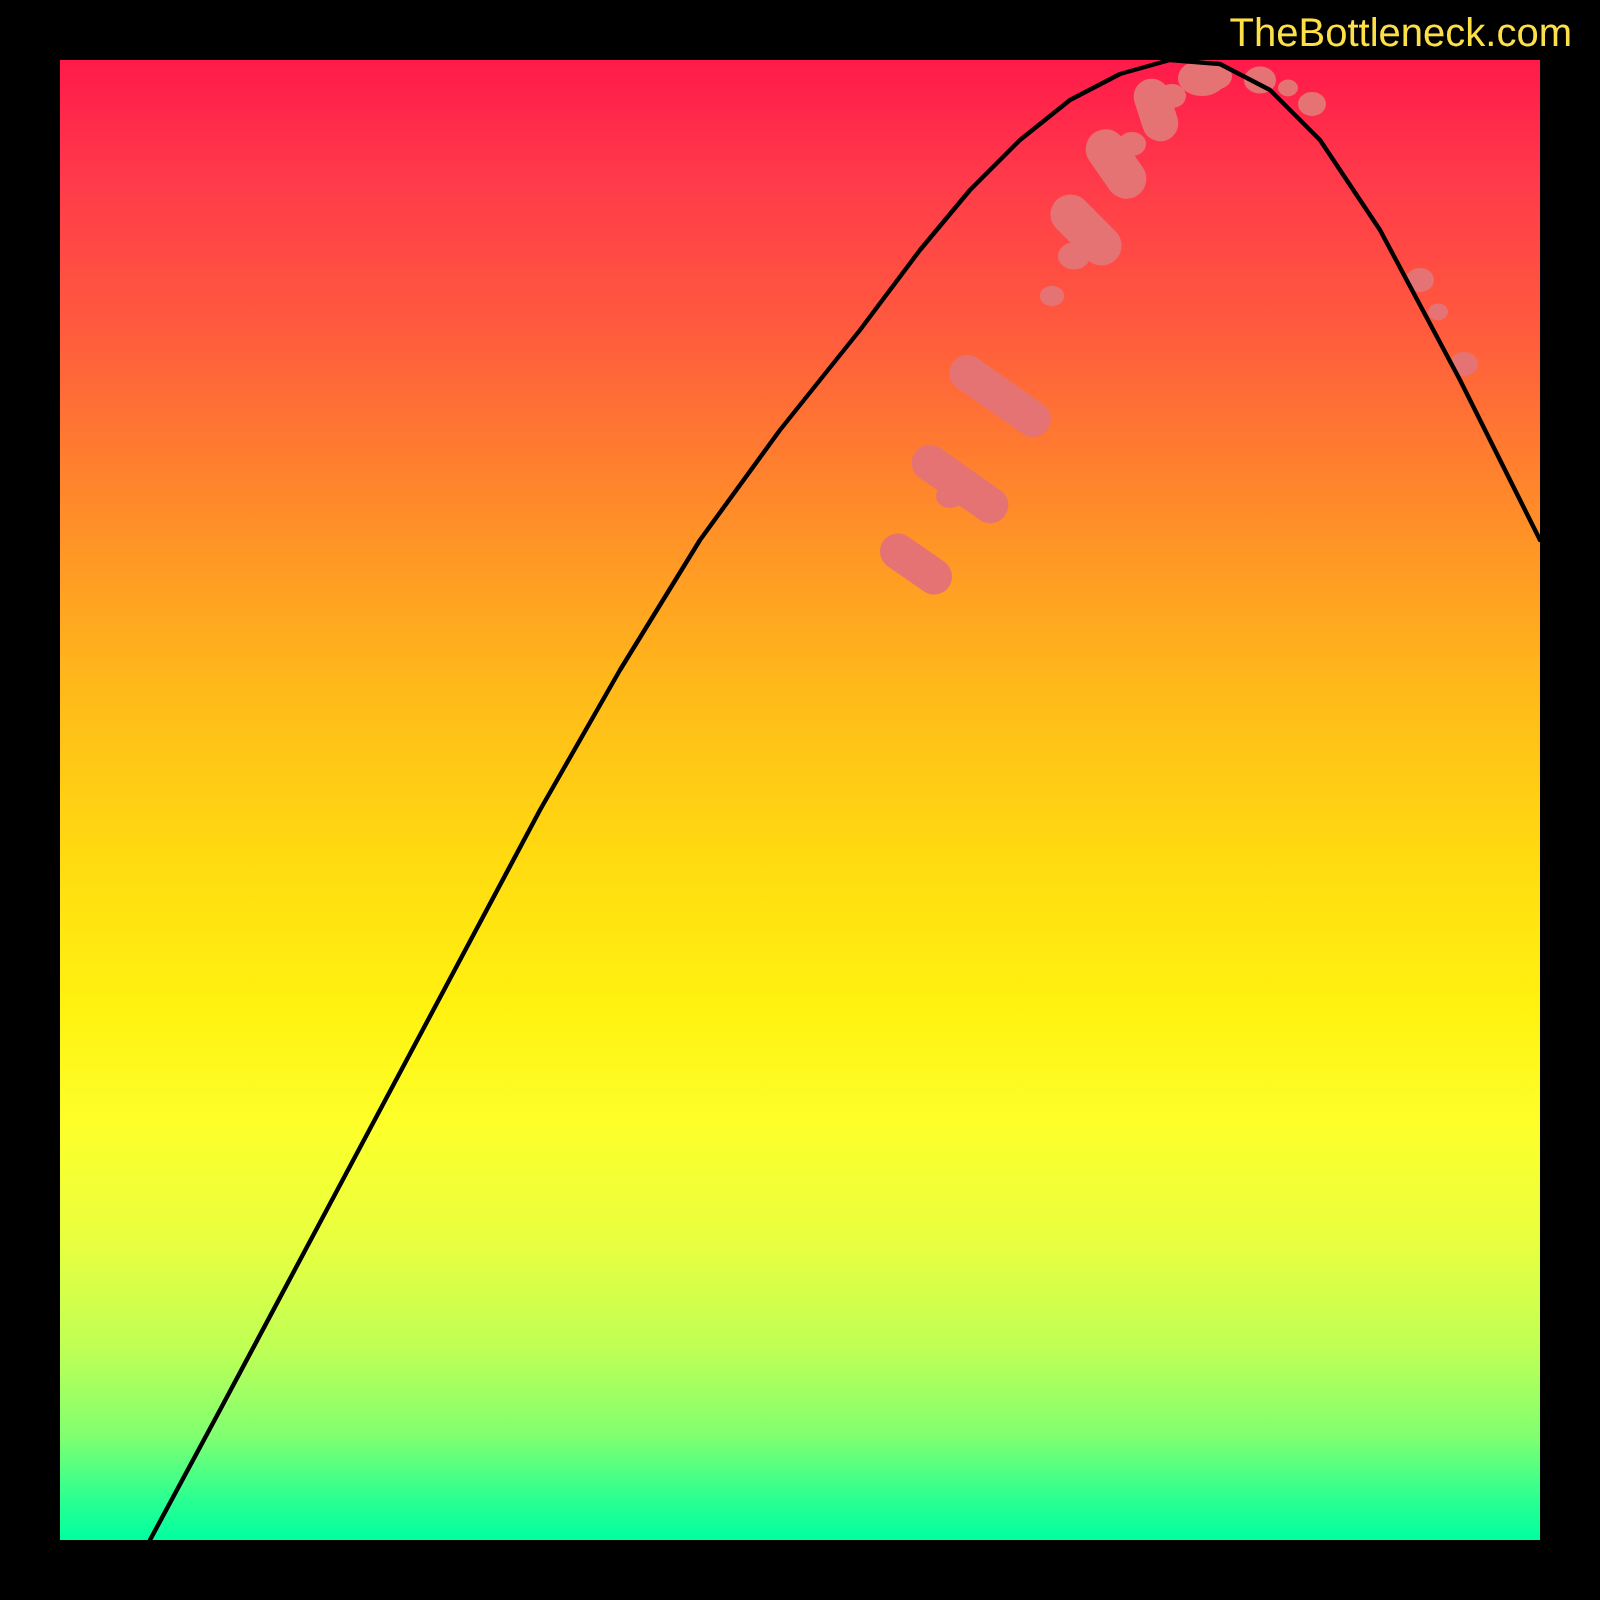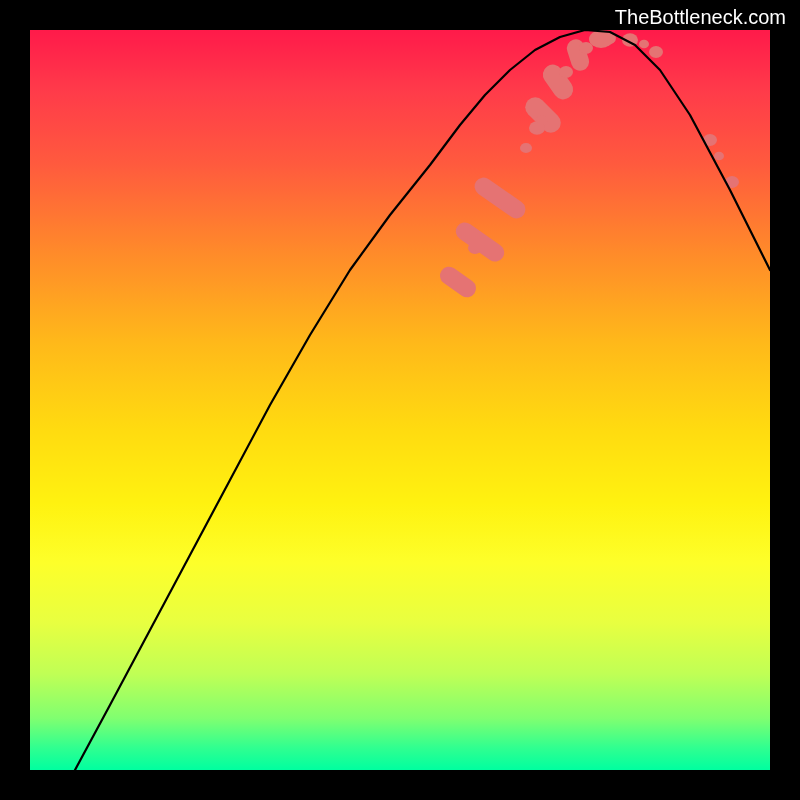--- a/index.html
+++ b/index.html
@@ -7,21 +7,21 @@
     width: 800px;
     height: 800px;
     background: #000;
     position: relative;
     font-family: Arial, sans-serif;
   }
   .watermark {
     position: absolute;
     top: 6px;
     right: 14px;
-    color: #ffffff;
+    color: #fde047;
     font-size: 20px;
     font-weight: 500;
     z-index: 10;
   }
   .plot-area {
     position: absolute;
     left: 30px;
     top: 30px;
     width: 740px;
     height: 740px;

